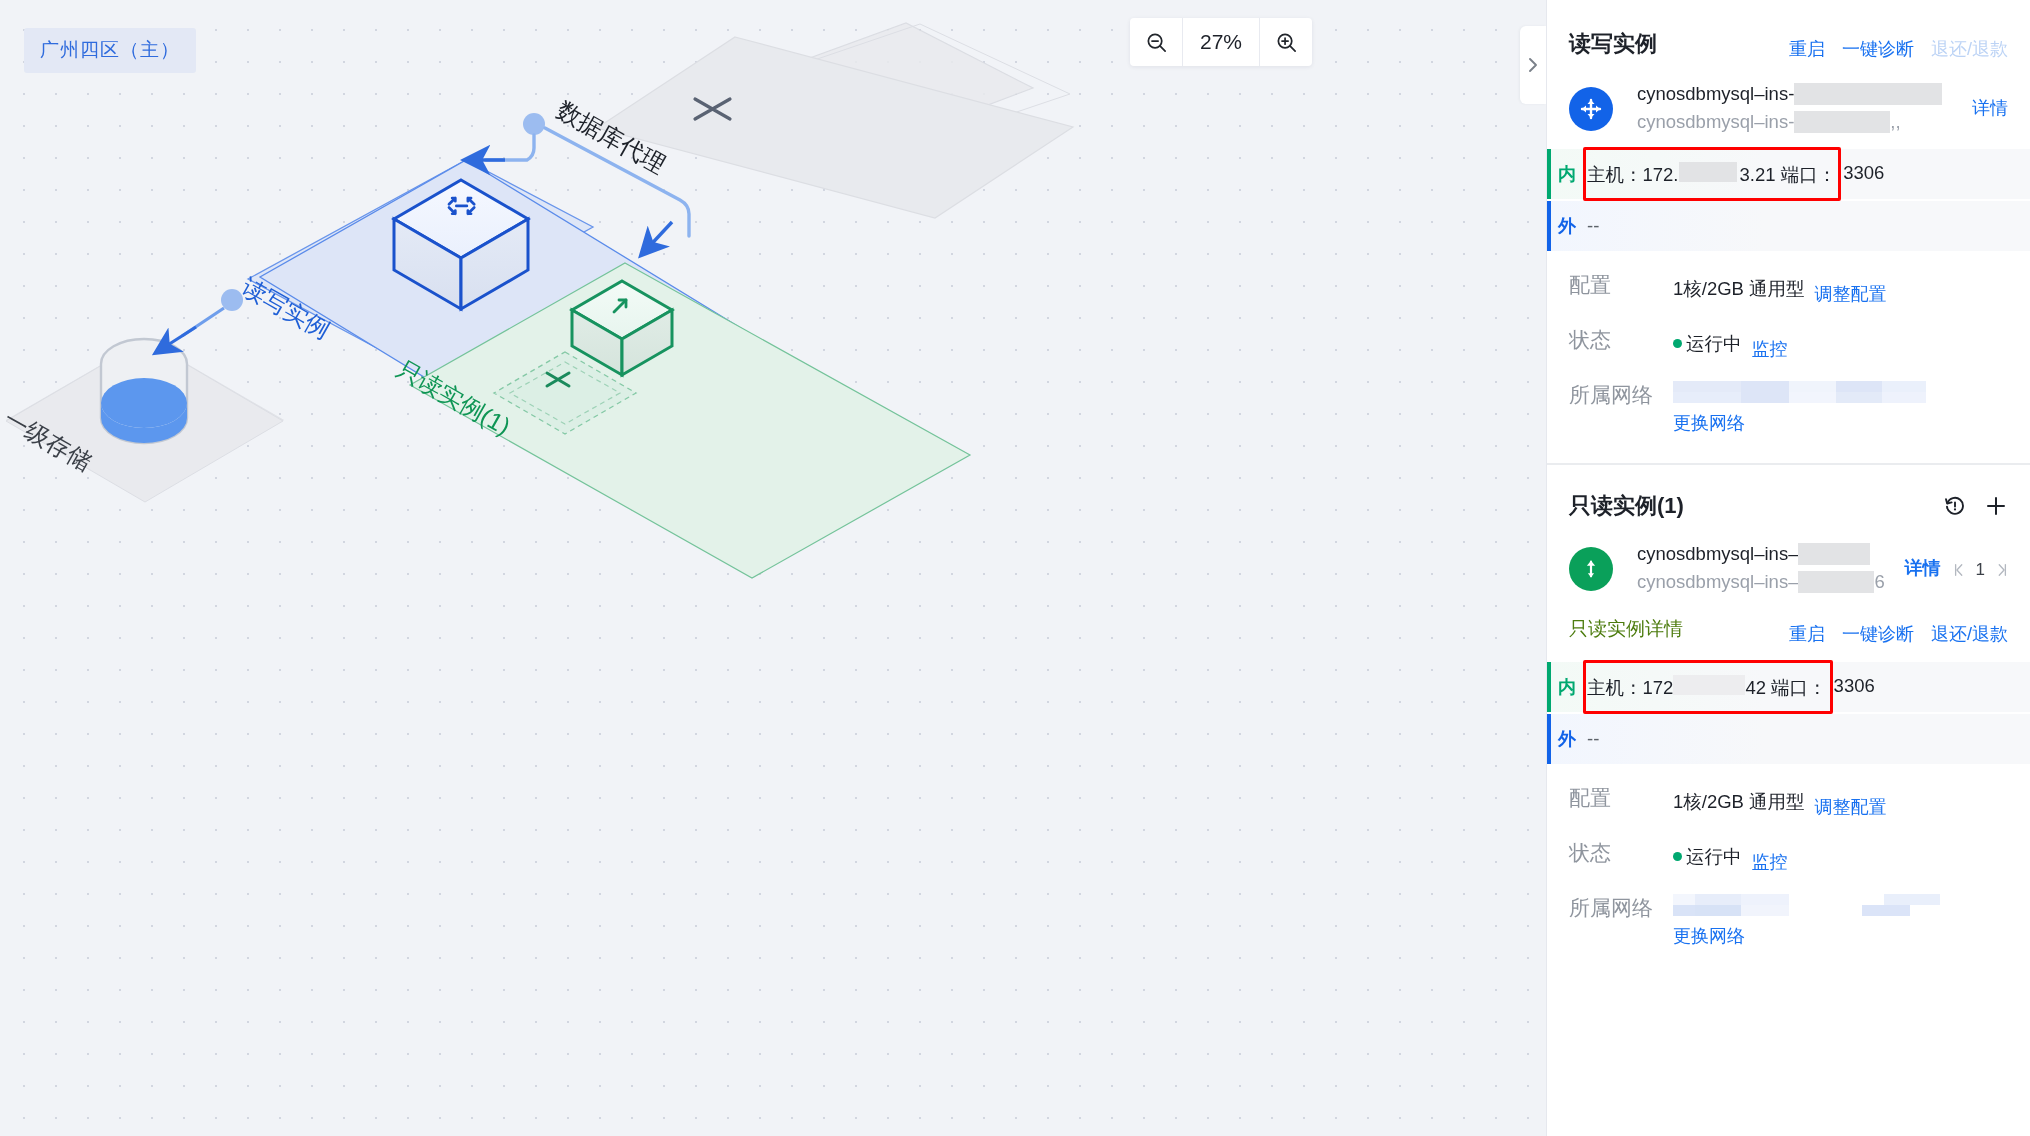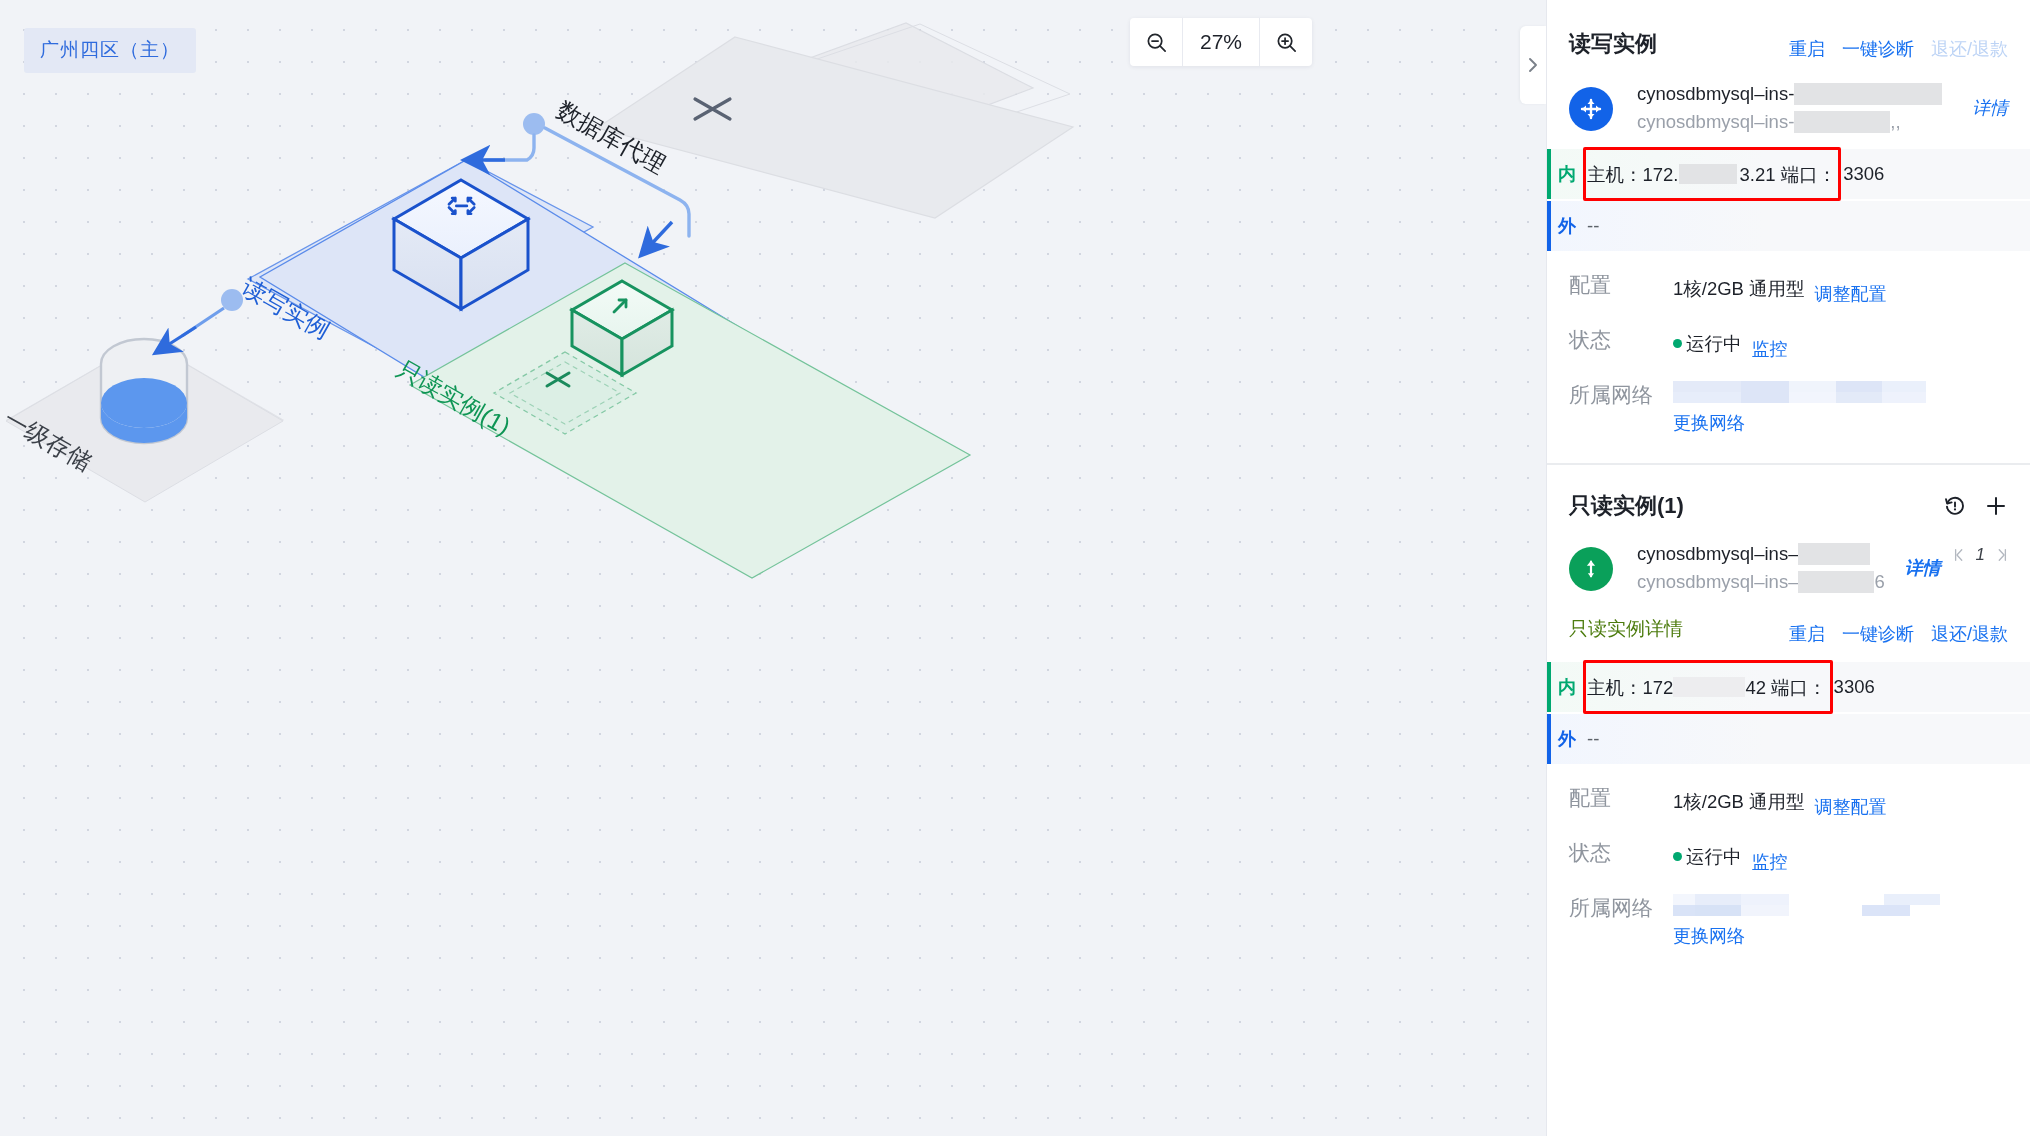--- a/index.html
+++ b/index.html
@@ -94,40 +94,40 @@
   .inst-names { margin-left: 24px; flex: 1 1 auto; min-width: 0; }
   .inst-name {
     font-size: 18.5px; color: #1d2129; white-space: nowrap;
     display: flex; align-items: center;
   }
   .inst-id {
     font-size: 18.5px; color: #9aa0aa; margin-top: 6px; white-space: nowrap;
     display: flex; align-items: center;
   }
   .mask { display: inline-block; background: #e2e3e5; height: 20px; vertical-align: middle; }
-  .right-col { display: flex; align-items: flex-start; gap: 12px; margin-left: 8px; padding-top: 2px; font-style: italic;}
+  .right-col { display: flex; align-items: flex-end; gap: 12px; margin-left: 8px; padding-top: 2px;}
   .pager { display: flex; align-items: center; gap: 9px; color: #b3b8c0; font-size: 17px; }
   .pager .num { color: #3c4148; }
 
   
   .addr {
     display: flex; align-items: center;
     height: 50px;
     background: linear-gradient(90deg,#f3faf6 0%, #f7f8fa 45%);
     position: relative; margin-top: 2px;
   }
   .addr.out { background: linear-gradient(90deg,#f2f6fe 0%, #f7f8fa 45%); }
   .addr:before {
     content: ""; position: absolute; left: 0; top: 0; bottom: 0; width: 4px;
     background: #00a870;
   }
   .addr.out:before { background: #1263e8; }
   .addr .tag { width: 40px; text-align: center; font-size: 18px; color: #00a870; font-weight: bold; }
   .addr.out .tag { color: #1263e8; }
-  .addr .val { font-size: 18.5px; color: #1d2129; display: flex; align-items: center; }
+  .addr .val { font-size: 18.5px; color: #1d2129; display: flex; align-items: flex-start; }
   .addr .val.dim { color: #5c6269; }
   .hl-box {
     position: absolute; border: 3px solid #ff0000; border-radius: 2px;
     pointer-events: none;
   }
 
   .kv { display: flex; align-items: flex-start; margin-top: 20px; }
   .kv .k { width: 104px; flex: 0 0 104px; font-size: 21px; color: #8f959e; }
   .kv .v { font-size: 18.5px; color: #1d2129; display: flex; align-items: center; flex-wrap: wrap; gap: 10px; }
   .dot-green { width: 9px; height: 9px; border-radius: 50%; background: #00a870; display:inline-block; margin-right: 4px;}

